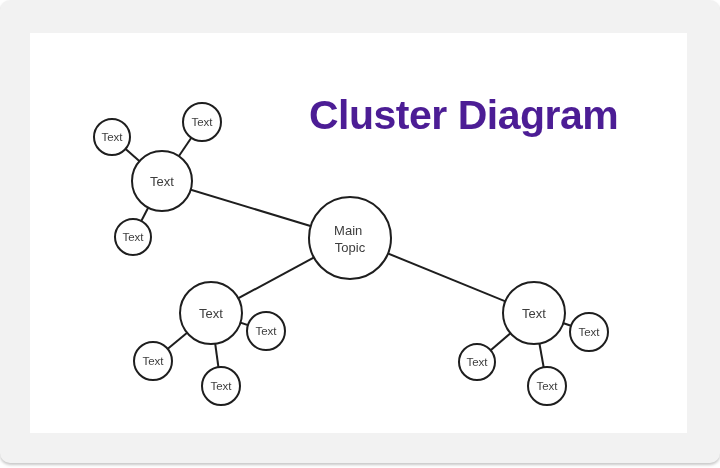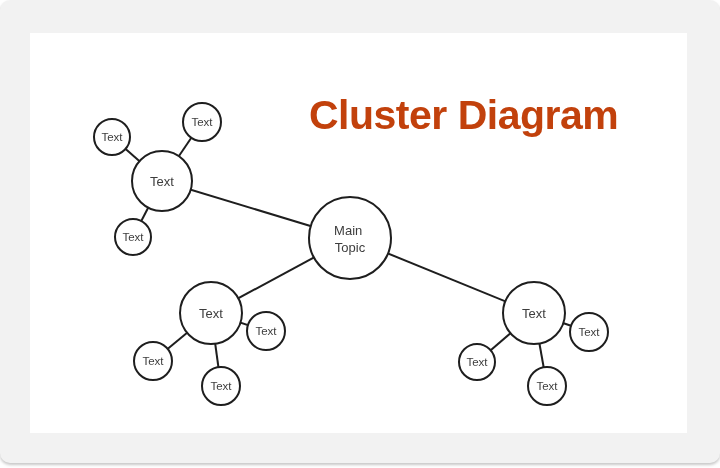--- a/index.html
+++ b/index.html
@@ -28,21 +28,21 @@
     height: 400px;
     background: #ffffff;
   }
   .title {
     position: absolute;
     left: 309px;
     top: 92px;
     font-size: 41px;
     font-weight: bold;
     letter-spacing: -0.5px;
-    color: #c2410c;
+    color: #4c1d95;
     white-space: nowrap;
   }
   svg.diagram {
     position: absolute;
     left: 0; top: 0;
     width: 720px;
     height: 468px;
   }
   .edge {
     stroke: #1e1e1e;

